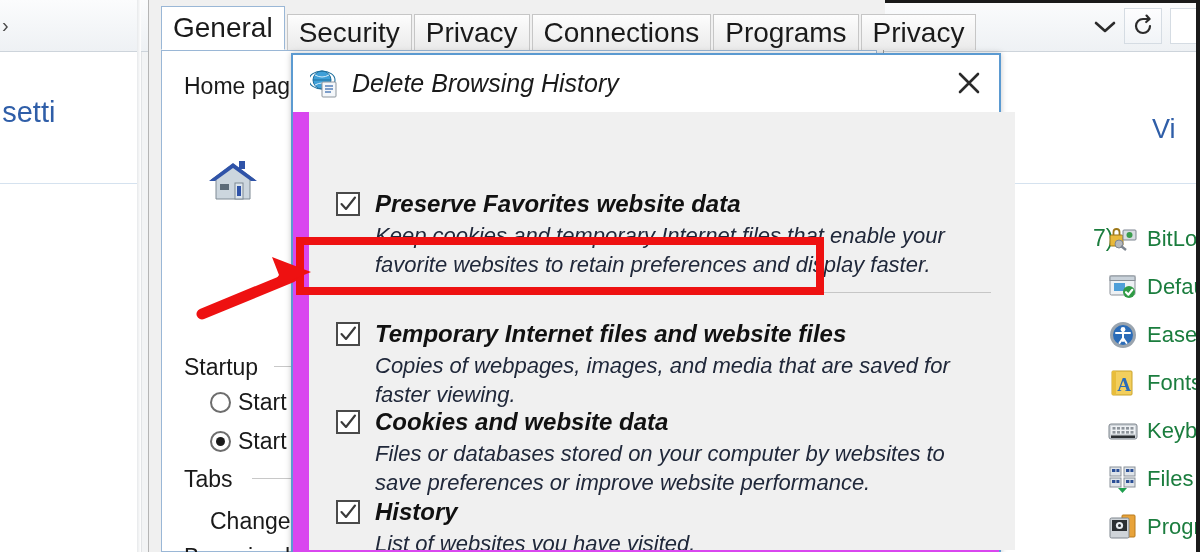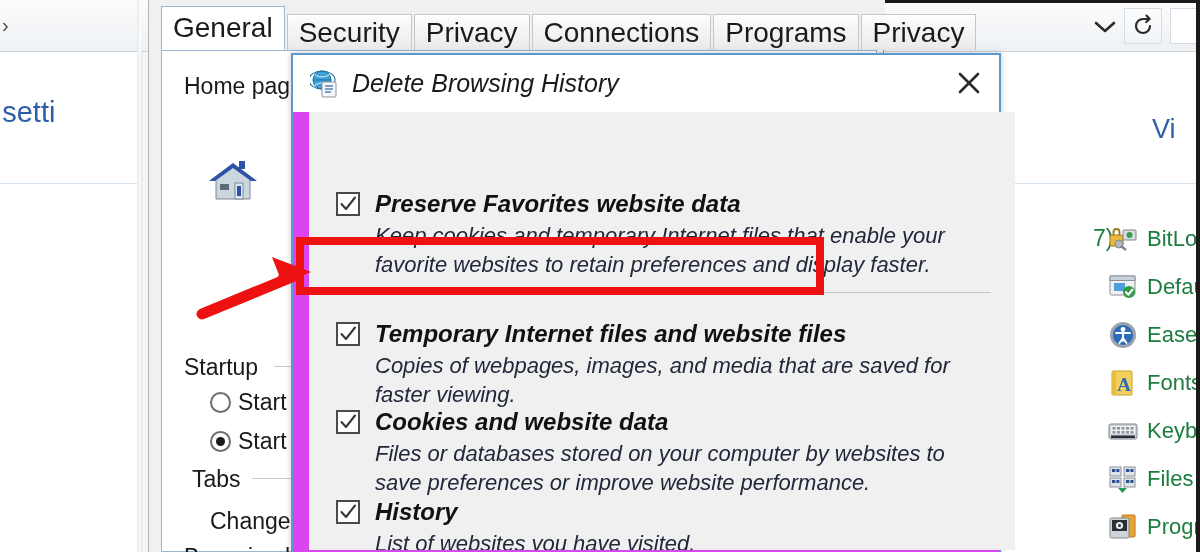--- a/index.html
+++ b/index.html
@@ -461,21 +461,21 @@
 
       <div class="ie-radio-row" style="left:48px; top:338px;">
         <span class="radio"></span>
         <span>Start w</span>
       </div>
       <div class="ie-radio-row" style="left:48px; top:377px;">
         <span class="radio on"></span>
         <span>Start w</span>
       </div>
 
-      <div class="ie-group-label" style="left:22px; top:415px;margin-left:8px;">Tabs</div>
+      <div class="ie-group-label" style="left:22px; top:415px;">Tabs</div>
       <div class="ie-group-rule" style="left:90px; top:427px; width:622px;"></div>
 
       <div class="ie-plaintext" style="left:48px; top:457px;">Change ho</div>
       <div class="ie-btn" style="left:548px; top:110px; width:150px; height:38px;"></div>
       <div class="ie-btn" style="left:548px; top:440px; width:150px; height:38px;"></div>
 
       <div class="ie-group-label" style="left:22px; top:493px;">Browsing his</div>
     </div>
   </div>
 

